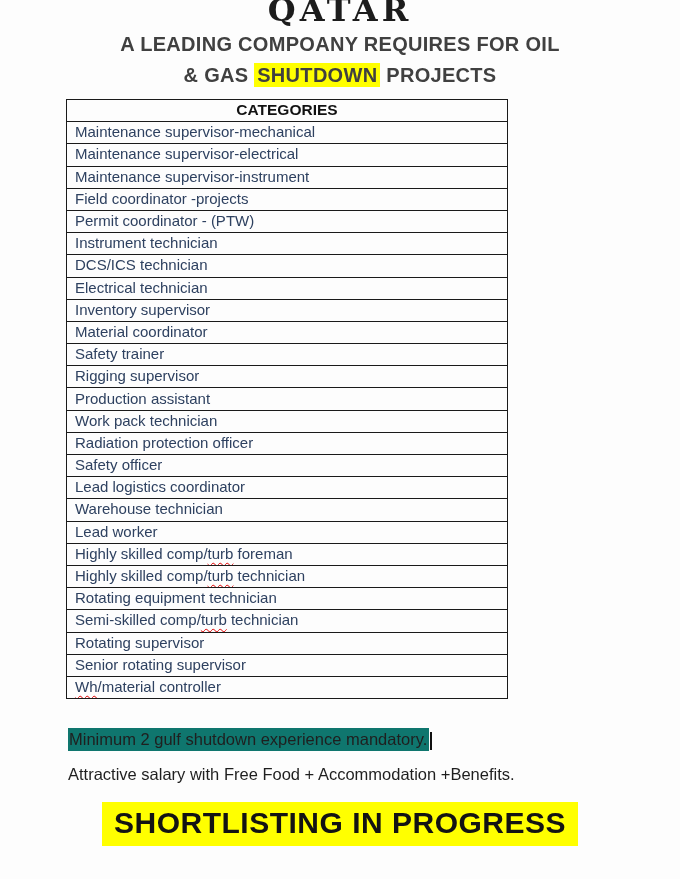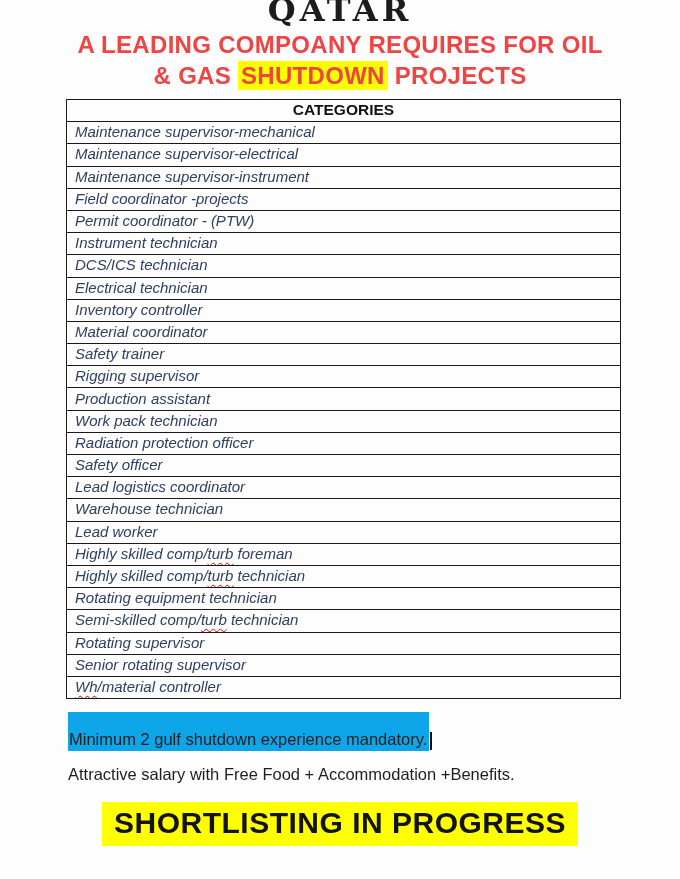--- a/index.html
+++ b/index.html
@@ -22,34 +22,34 @@
     font-family: "DejaVu Serif", serif;
     font-weight: bold;
     font-size: 32px;
     letter-spacing: 4px;
     color: #1c1c1c;
     line-height: 34px;
   }
   .heading {
     text-align: center;
     font-weight: bold;
-    font-size: 24px;
+    font-size: 20px;
     letter-spacing: 0.3px;
-    color: #ef4444;
+    color: #404040;
     line-height: 29px;
   }
   .heading1 { margin-top: 3px; }
   .heading2 { margin-top: 2px; }
   .hl-yellow {
     background: #ffff00;
     padding: 1px 3px;
   }
   table.cat {
     border-collapse: collapse;
-    width: 555px;
+    width: 442px;
     margin: 9px 0 0 66px;
     table-layout: fixed;
   }
   table.cat th, table.cat td {
     border: 1.5px solid #1a1a1a;
     font-size: 15px;
     padding: 1px 8px 2px 8px;
     height: 18.2px;
     line-height: 18px;
     overflow: hidden;
@@ -57,39 +57,38 @@
   }
   table.cat th {
     text-align: center;
     font-weight: bold;
     color: #111;
     font-size: 15.5px;
   }
   table.cat td {
     text-align: left;
     color: #2e4160;
-    font-style: italic;
   }
   .squiggle {
     text-decoration: underline;
     text-decoration-style: wavy;
     text-decoration-color: #e00000;
     text-decoration-thickness: 1px;
     text-underline-offset: 3px;
     margin-top: 24px;
   }
   .notes {
     margin: 30px 0 0 68px;
     font-size: 16.5px;
     color: #1f1f1f;
   }
   .note-line { margin: 0 0 6px 0; line-height: 21px; }
   .hl-cyan {
-    background: #0ea5e9;
-    padding: 18px 2px 3px 1px;
+    background: #0f766e;
+    padding: 2px 2px 3px 1px;
     margin-top: 24px;
   }
   .caret {
     display: inline-block;
     width: 2px;
     height: 18px;
     background: #111;
     vertical-align: middle;
     margin-left: 1px;
   }
@@ -144,21 +143,21 @@
         <tr>
           <td>Instrument technician</td>
         </tr>
         <tr>
           <td>DCS/ICS technician</td>
         </tr>
         <tr>
           <td>Electrical technician</td>
         </tr>
         <tr>
-          <td>Inventory controller</td>
+          <td>Inventory supervisor</td>
         </tr>
         <tr>
           <td>Material coordinator</td>
         </tr>
         <tr>
           <td>Safety trainer</td>
         </tr>
         <tr>
           <td>Rigging supervisor</td>
         </tr>

